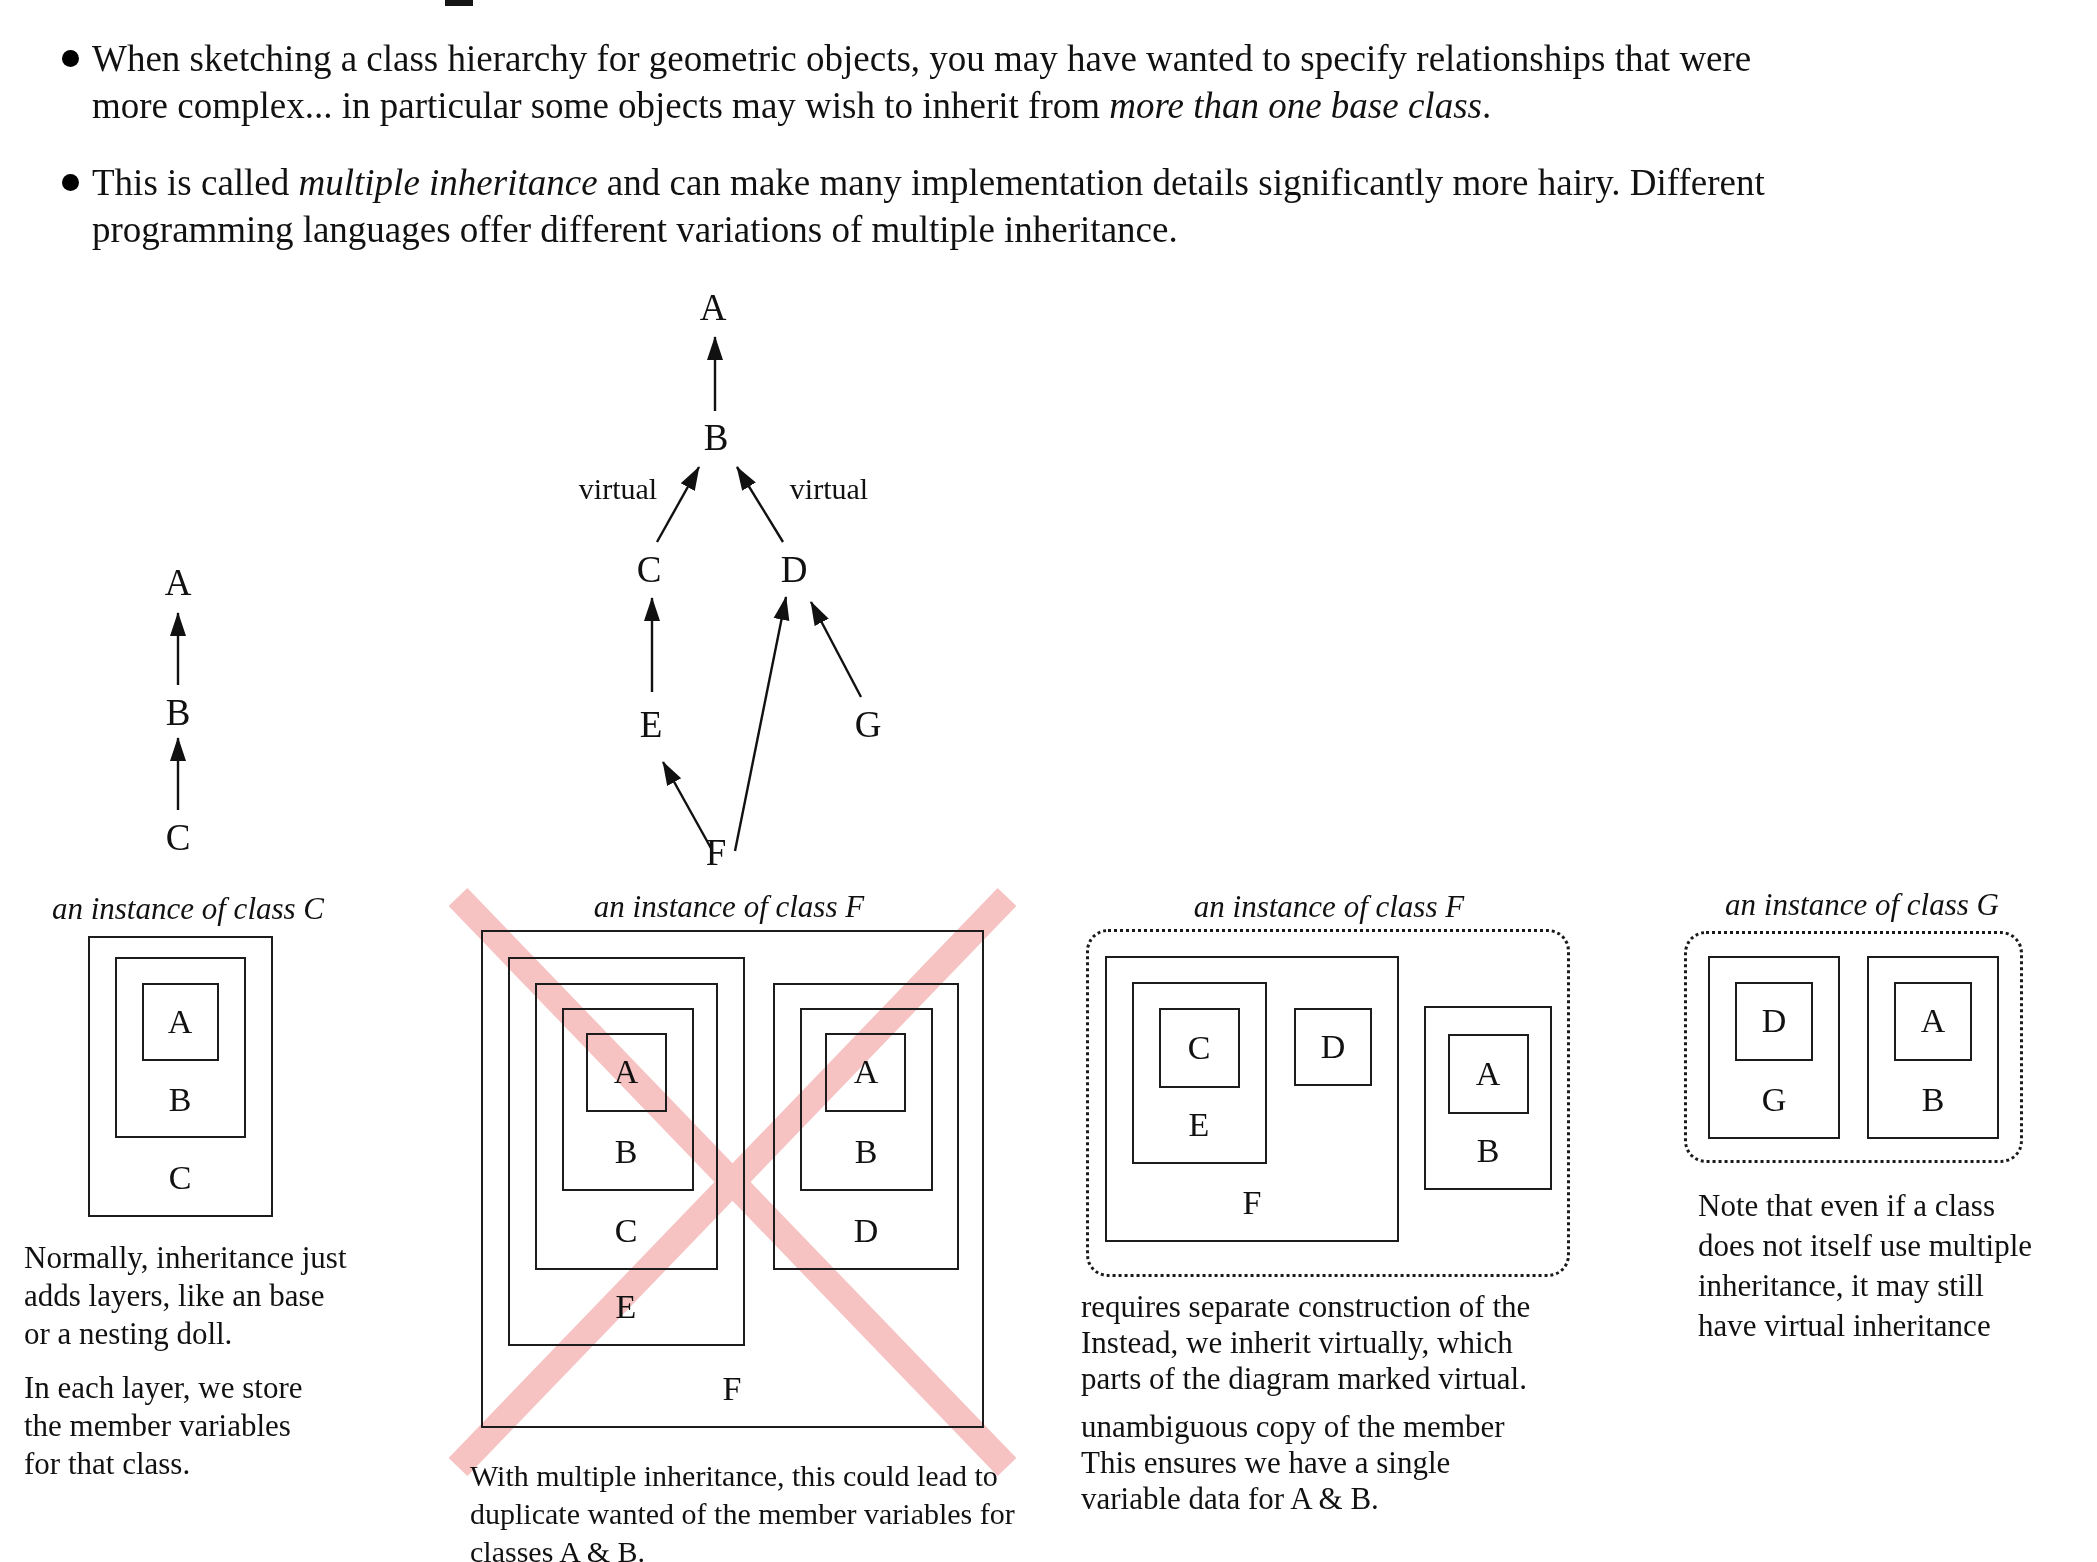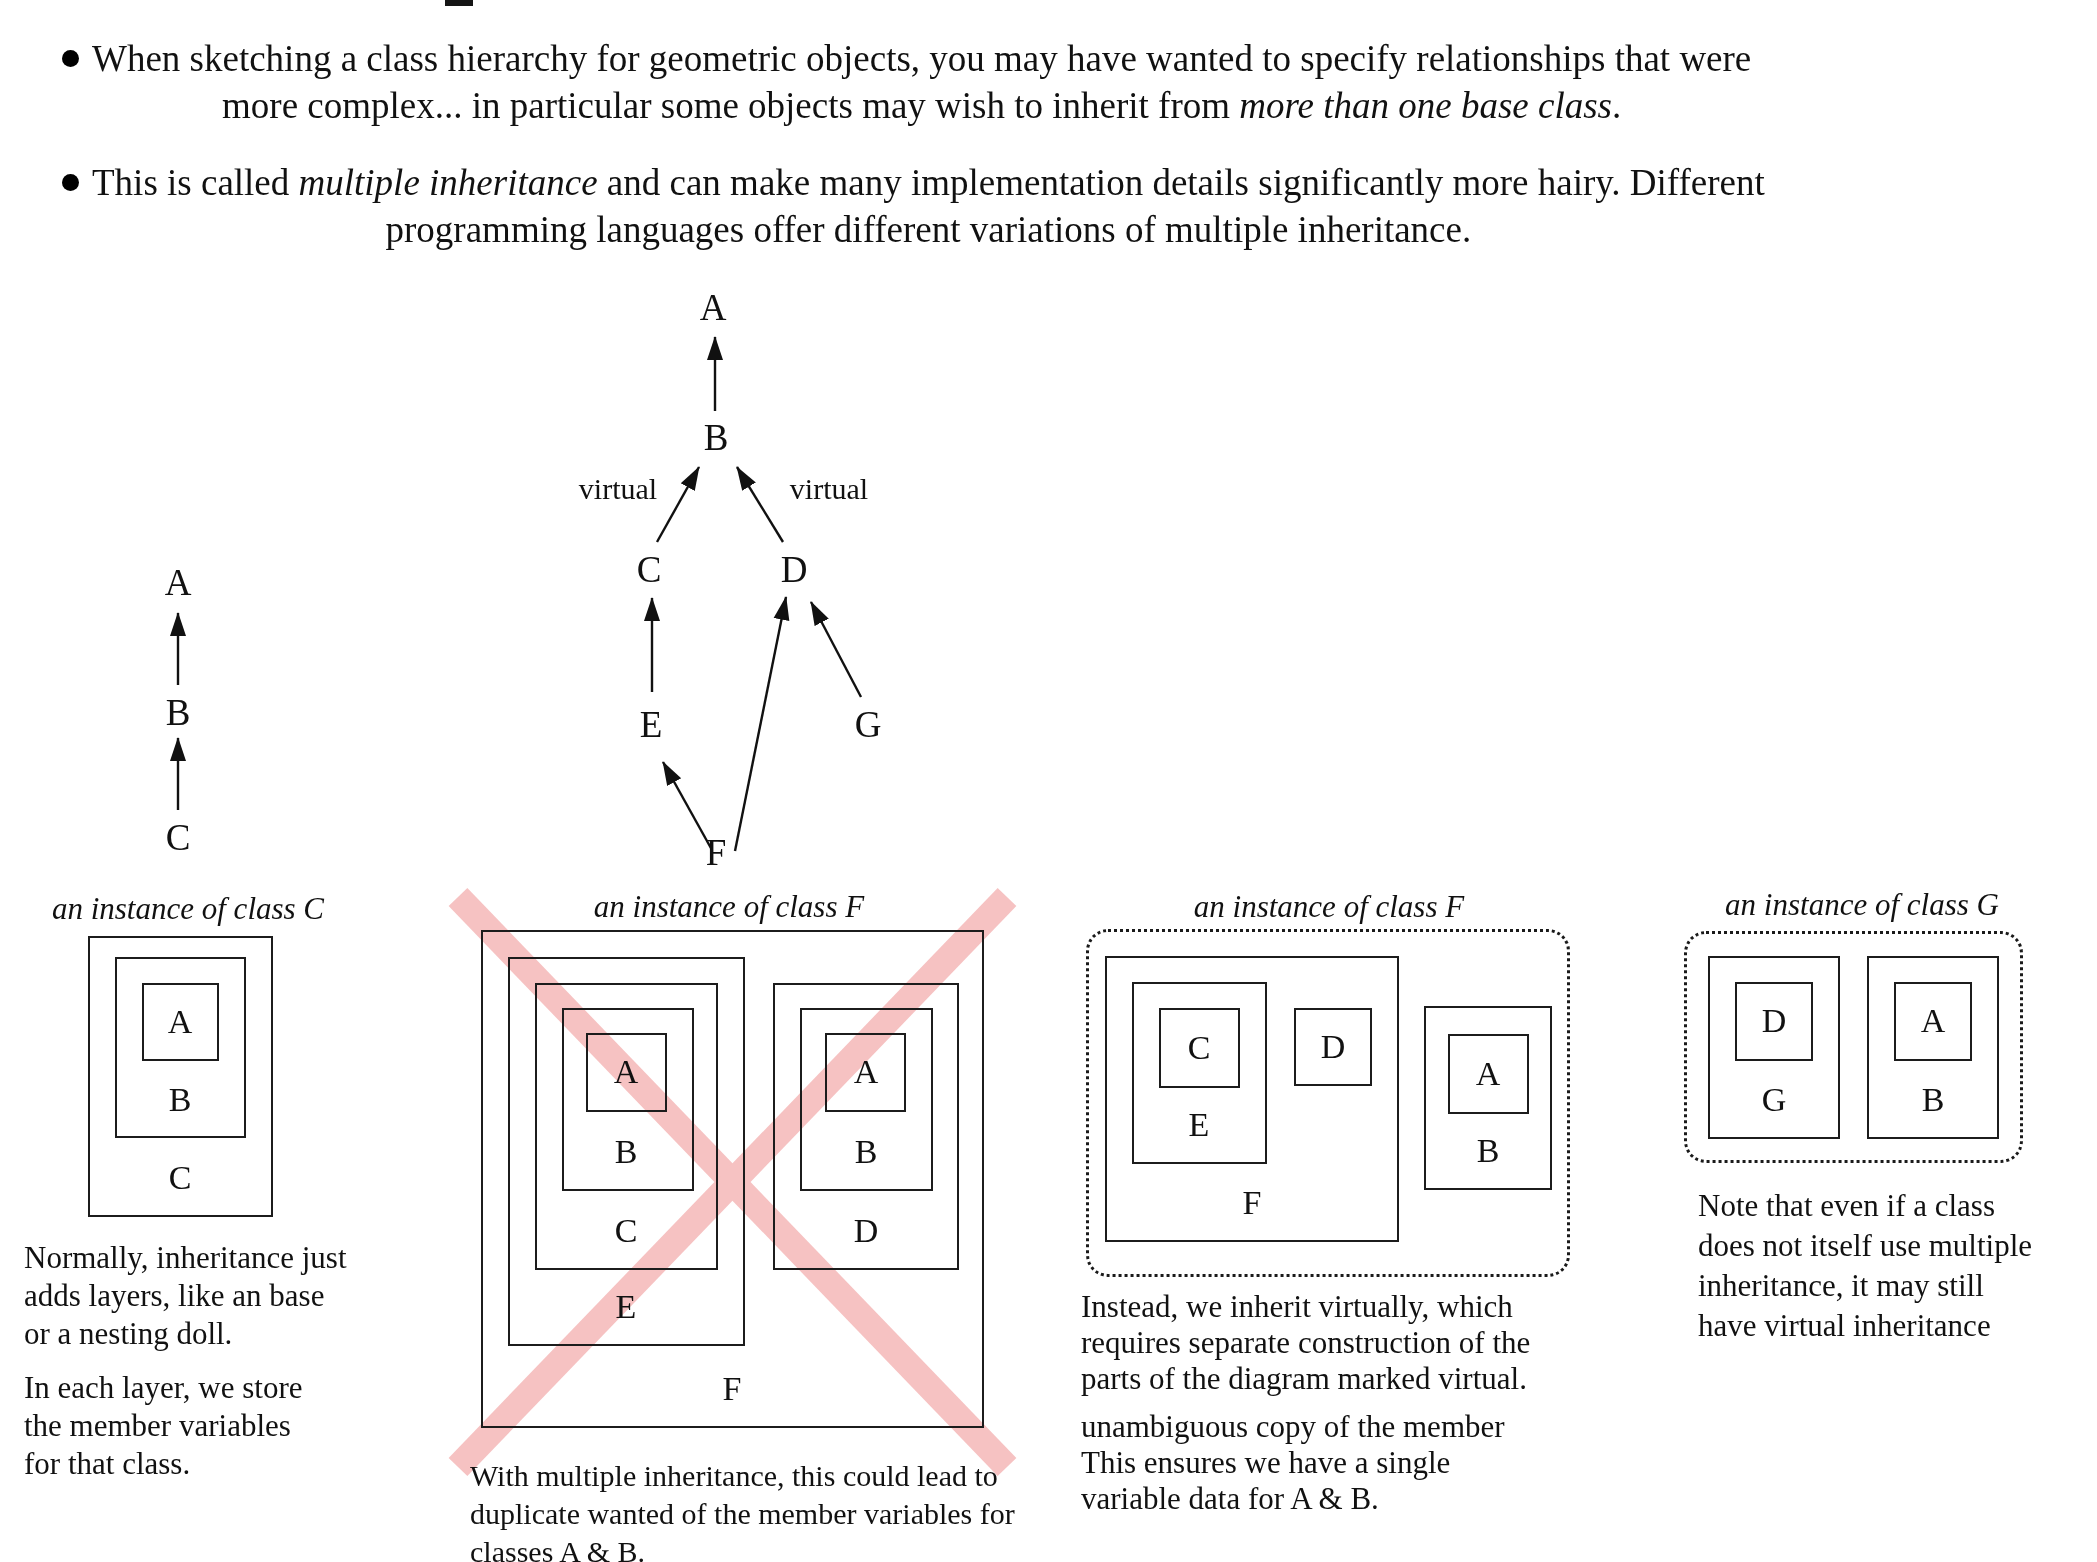--- a/index.html
+++ b/index.html
@@ -2,21 +2,21 @@
 <html><head>
 <meta charset="utf-8">
 <style>
   html,body{margin:0;padding:0;background:#ffffff;}
   .slide{position:relative;width:2097px;height:1562px;background:#ffffff;overflow:hidden;
          font-family:"Liberation Serif","DejaVu Serif",serif;color:#111;}
   .frag{position:absolute;background:#151515;}
   
   .bullet-dot{position:absolute;width:17px;height:17px;border-radius:50%;background:#000;}
   .btext{position:absolute;font-size:37px;line-height:47px;white-space:nowrap;}
-  .btext .bl{display:block;text-align:center;}
+  .btext .bl{display:block;}
   .it{font-style:italic;}
   
   .node{position:absolute;transform:translate(-50%,-50%);font-size:37px;white-space:nowrap;}
   .vlab{position:absolute;transform:translate(-50%,-50%);font-size:30px;white-space:nowrap;}
   
   .box{position:absolute;border:2px solid #1c1c1c;box-sizing:border-box;background:transparent;}
   .dotted{position:absolute;border:3px dotted #1a1a1a;border-radius:22px;box-sizing:border-box;}
   .blab{position:absolute;transform:translate(-50%,-50%);font-size:34px;white-space:nowrap;}
   .cap-title{position:absolute;transform:translate(-50%,-50%);font-size:31px;font-style:italic;white-space:nowrap;}
   .cap{position:absolute;font-size:31px;line-height:38px;white-space:nowrap;}
@@ -147,22 +147,22 @@
     <div class="box" style="left:1294px;top:1008px;width:78px;height:78px;"></div>
     <div class="box" style="left:1424px;top:1006px;width:128px;height:184px;"></div>
     <div class="box" style="left:1448px;top:1034px;width:81px;height:80px;"></div>
     <div class="blab" style="left:1199px;top:1048px;">C</div>
     <div class="blab" style="left:1333px;top:1047px;">D</div>
     <div class="blab" style="left:1199px;top:1125px;">E</div>
     <div class="blab" style="left:1252px;top:1203px;">F</div>
     <div class="blab" style="left:1488px;top:1074px;">A</div>
     <div class="blab" style="left:1488px;top:1151px;">B</div>
     <div class="cap tight" style="left:1081px;top:1289px;">
+      <span class="ln">requires separate construction of the</span>
       <span class="ln">Instead, we inherit virtually, which</span>
-      <span class="ln">requires separate construction of the</span>
       <span class="ln">parts of the diagram marked virtual.</span>
     </div>
     <div class="cap tight" style="left:1081px;top:1409px;">
       <span class="ln">unambiguous copy of the member</span>
       <span class="ln">This ensures we have a single</span>
       <span class="ln">variable data for A &amp; B.</span>
     </div>
   </div>
 
   <div>

